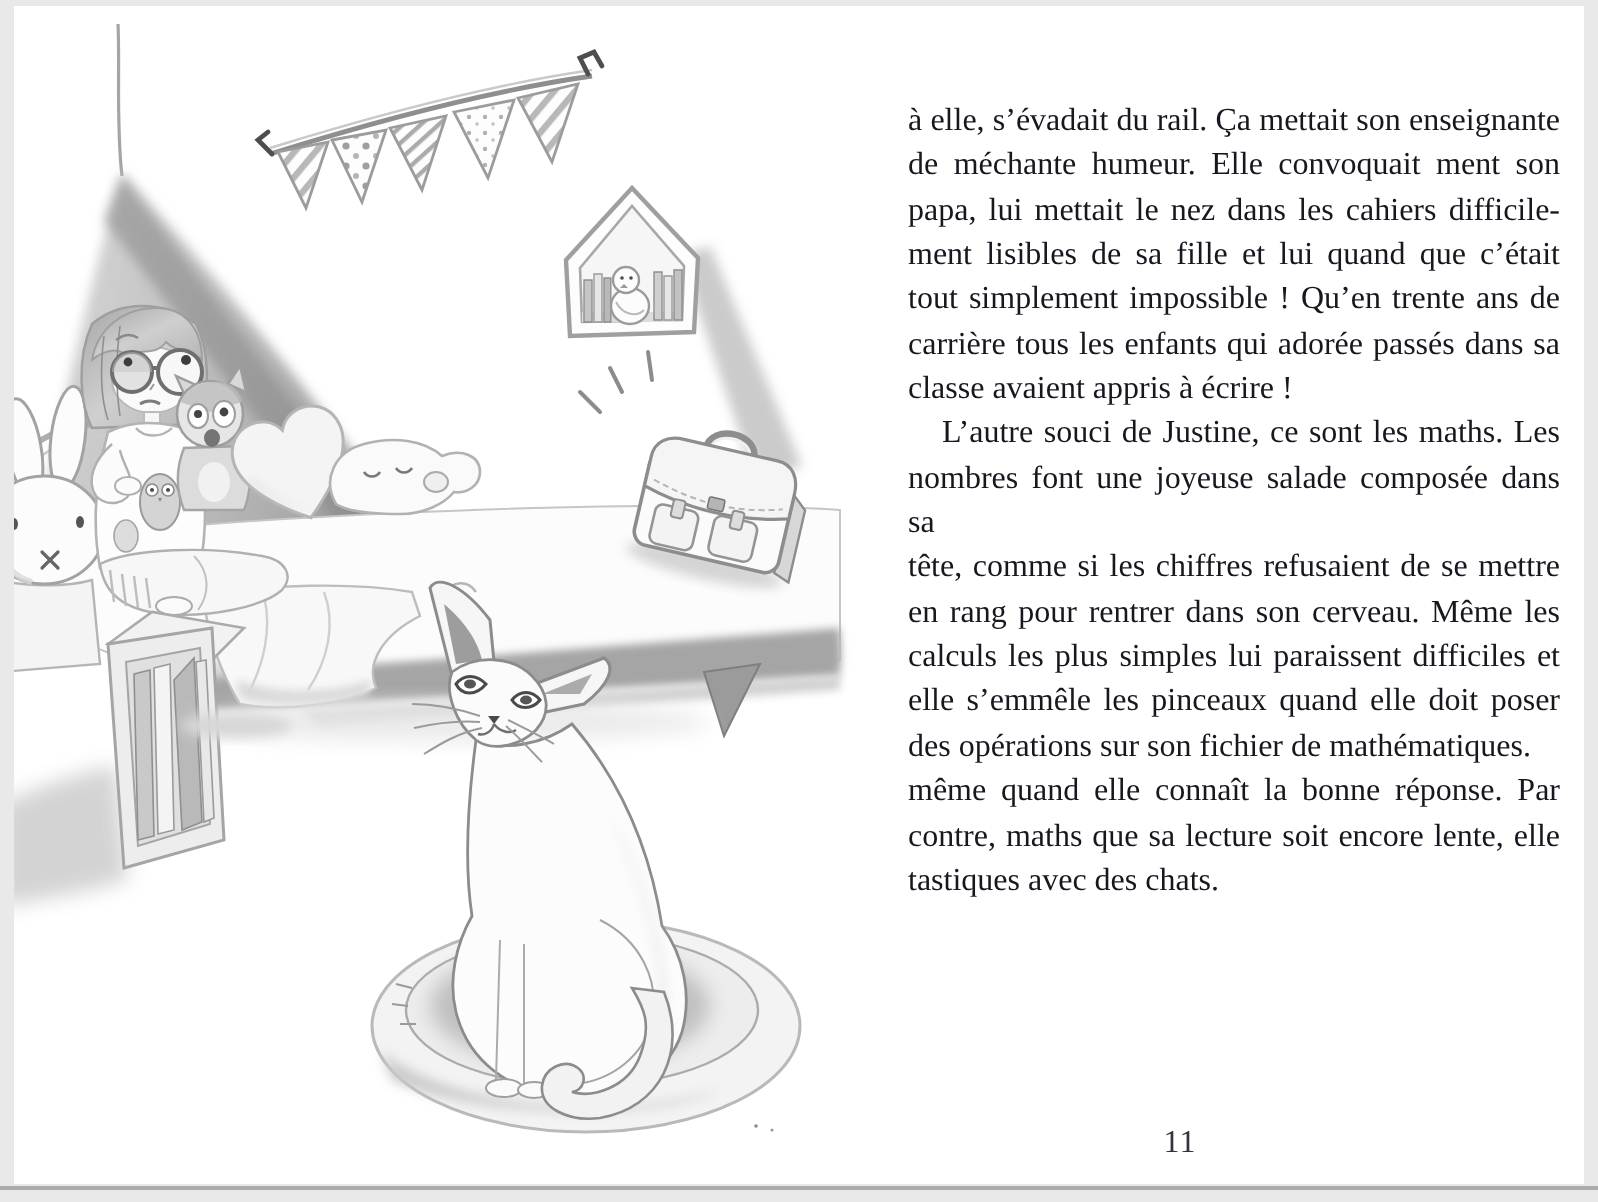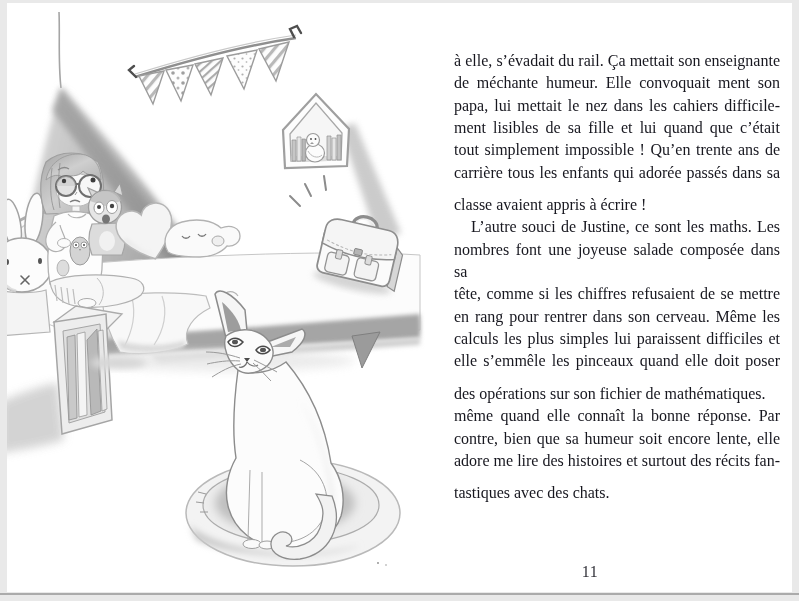--- a/index.html
+++ b/index.html
@@ -19,21 +19,21 @@
   .illustration{
     position:absolute;left:7px;top:3px;width:433px;height:586px;
   }
   .text-col{
     position:absolute;left:454px;top:50px;width:326px;
     font-size:16px;line-height:22.35px;color:#17171f;
     -webkit-font-smoothing:antialiased;
   }
   .para{margin:0;padding:0;}
   .pline{text-align:justify;text-align-last:justify;}
-  .pline.pl-last{text-align-last:left;margin-top:10px;}
+  .pline.pl-last{text-align-last:left;}
   .pline.pl-indent{text-indent:17px;}
   .page-num{
     position:absolute;left:540px;top:563px;width:100px;
     text-align:center;font-size:16px;color:#33333b;
     letter-spacing:.5px;
   }
 </style>
 </head>
 <body>
 
@@ -304,20 +304,19 @@
       <div class="pline pl-indent">L’autre souci de Justine, ce sont les maths. Les</div>
       <div class="pline">nombres font une joyeuse salade composée dans sa</div>
       <div class="pline">tête, comme si les chiffres refusaient de se mettre</div>
       <div class="pline">en rang pour rentrer dans son cerveau. Même les</div>
       <div class="pline">calculs les plus simples lui paraissent difficiles et</div>
       <div class="pline">elle s’emmêle les pinceaux quand elle doit poser</div>
       <div class="pline pl-last">des opérations sur son fichier de mathématiques.</div>
     </div>
     <div class="para">
       <div class="pline">même quand elle connaît la bonne réponse. Par</div>
-      <div class="pline">contre, bien que sa humeur soit encore lente, elle</div>
-      <div class="pline">adore me lire des histoires et surtout des récits fan-</div>
+      <div class="pline">contre, maths que sa lecture soit encore lente, elle</div>
       <div class="pline pl-last">tastiques avec des chats.</div>
     </div>
   </div>
 <div class="page-num">11</div>
 
 <div class="bottom-line"></div>
 
 </body></html>

